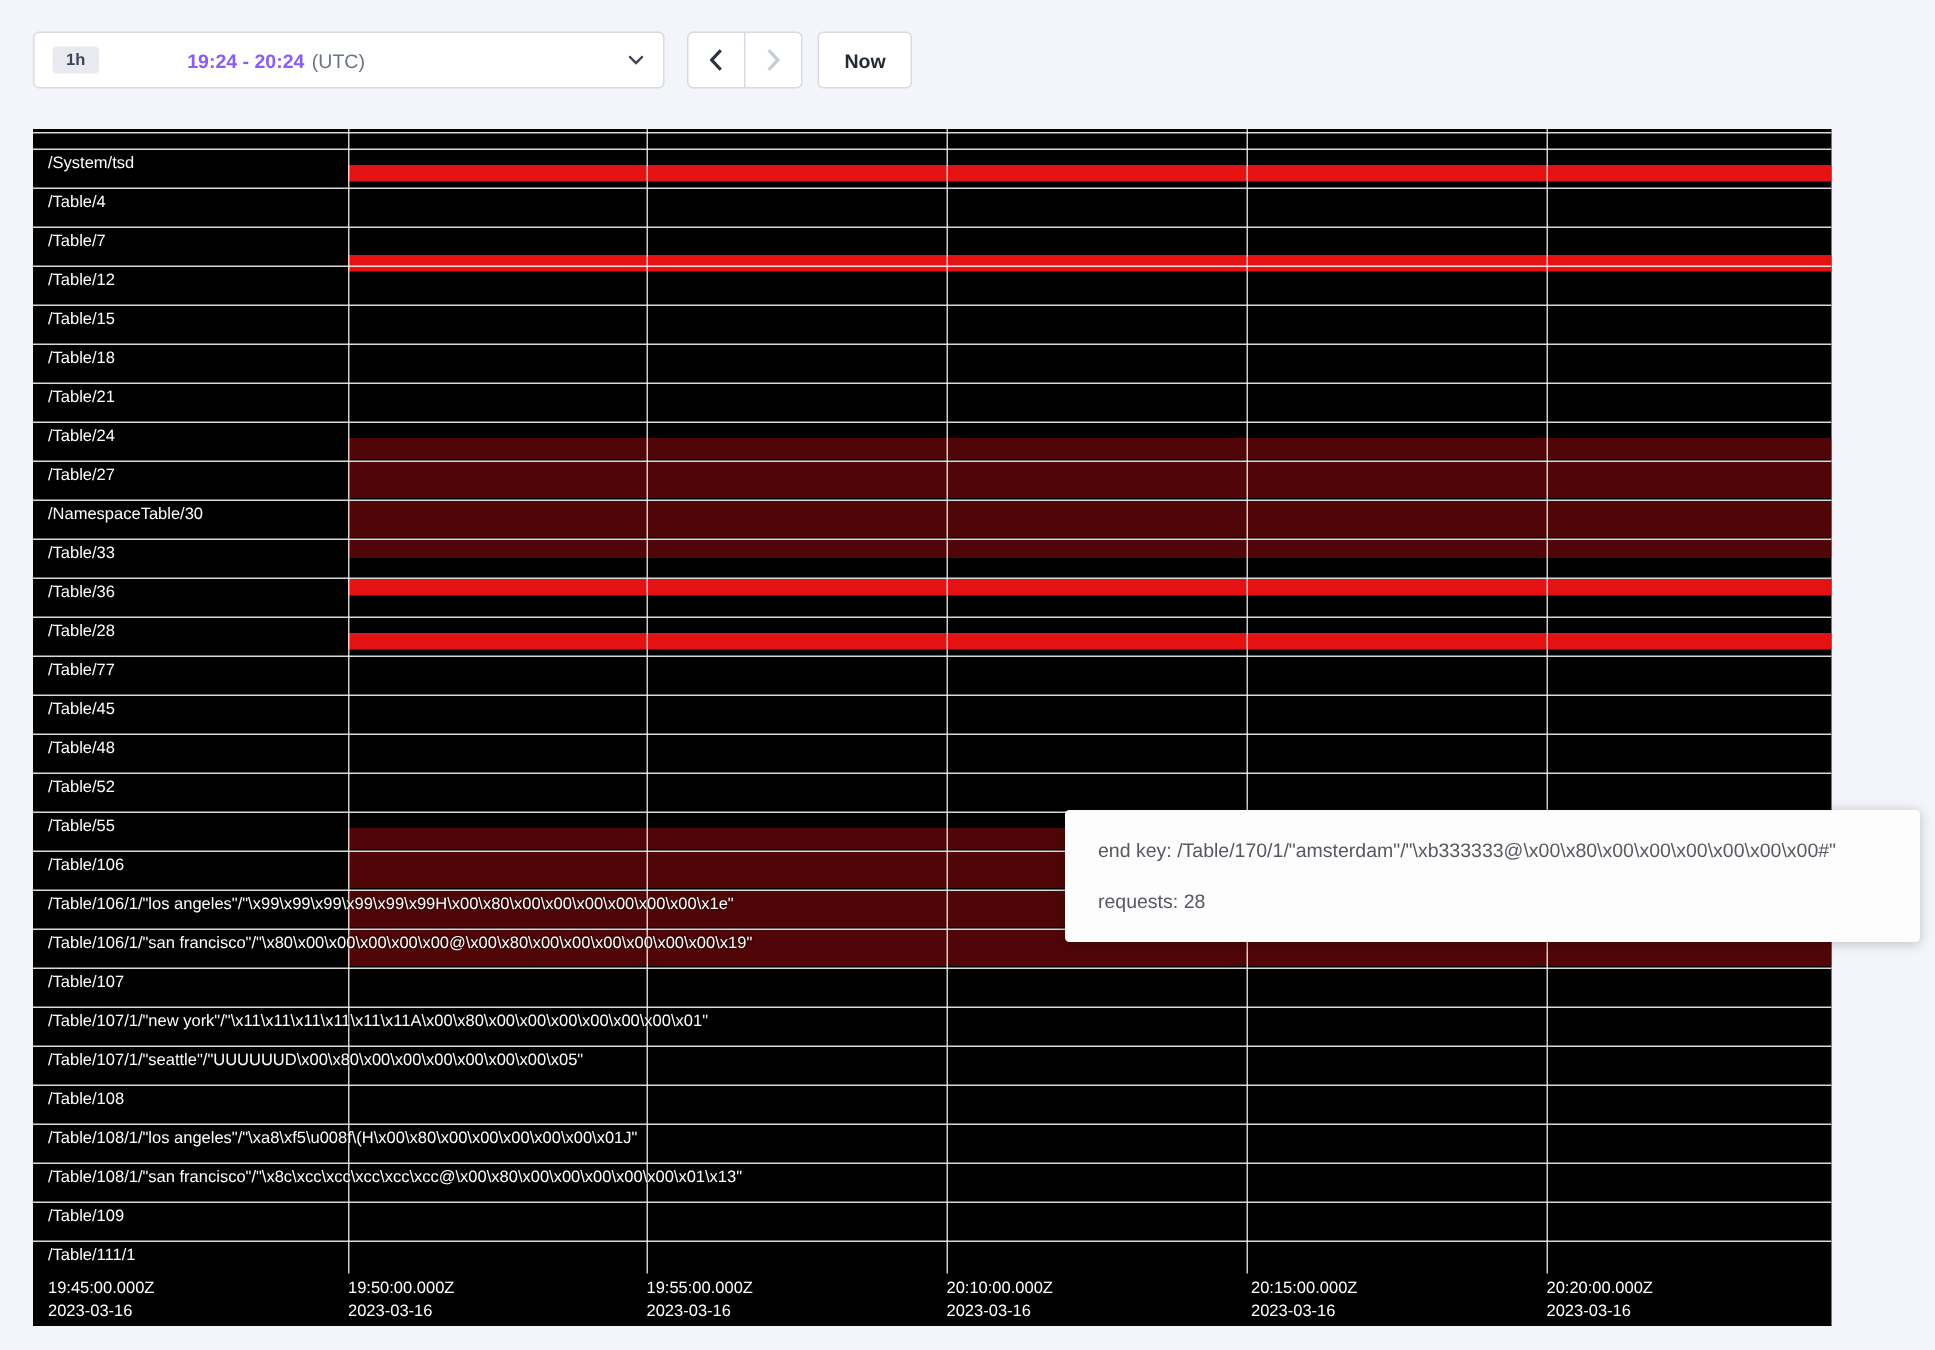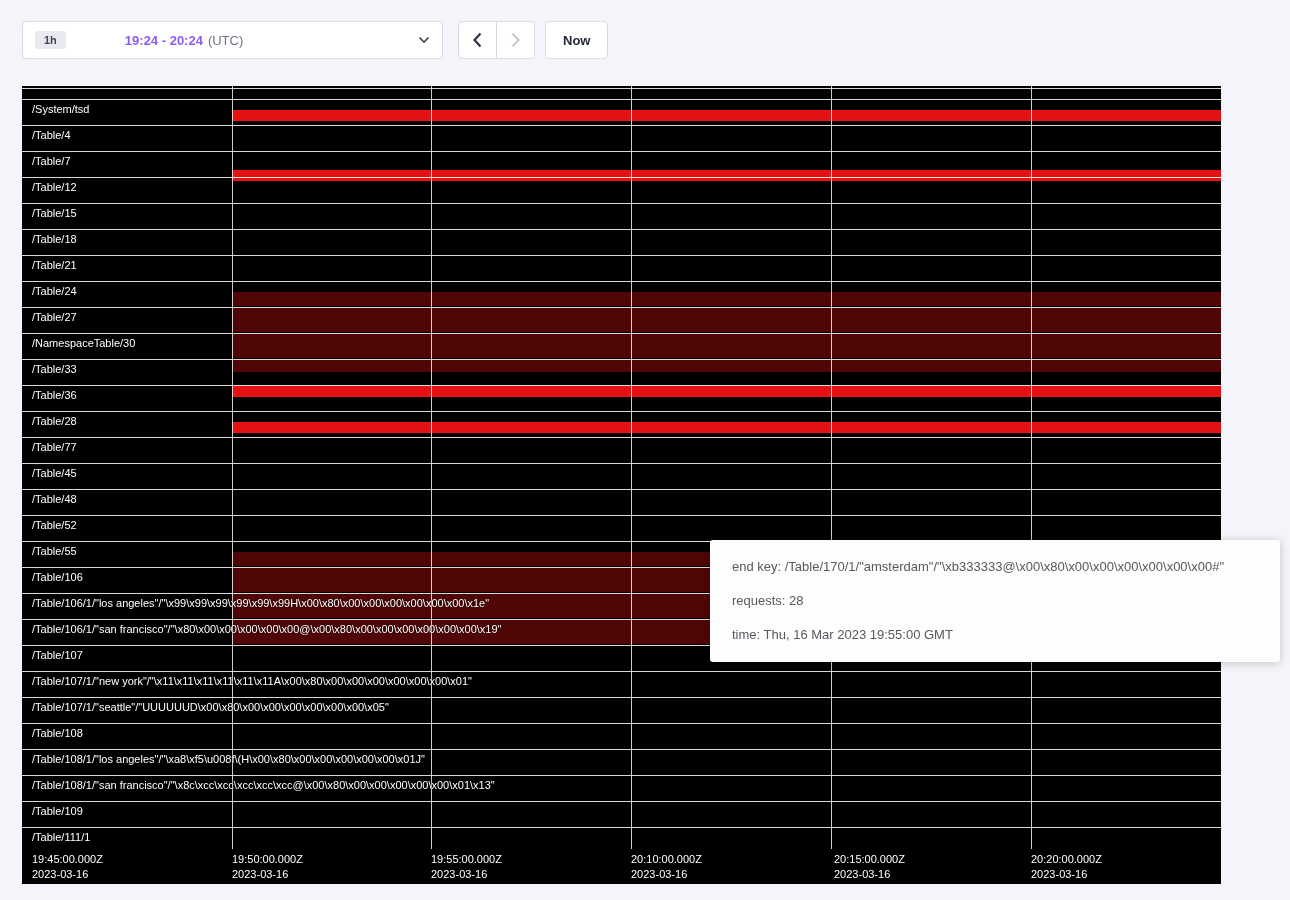--- a/index.html
+++ b/index.html
@@ -197,19 +197,18 @@
     </div>
     <div class="time-label" style="left: 1009px;">
       <div class="">20:20:00.000Z</div>
       <div class="">2023-03-16</div>
     </div>
   </div>
 
 <div class="kv-tooltip">
   <div class="tline">end key: /Table/170/1/"amsterdam"/"\xb333333@\x00\x80\x00\x00\x00\x00\x00\x00#"</div>
   <div class="tline">requests: 28</div>
-  <div class="tline">time: Thu, 16 Mar 2023 19:55:00 GMT</div>
 </div>
 
 <label class="span-toggle">
   <input type="checkbox" checked="" style="">
   <span>Show span boundaries</span>
 </label>
 
 </body></html>

